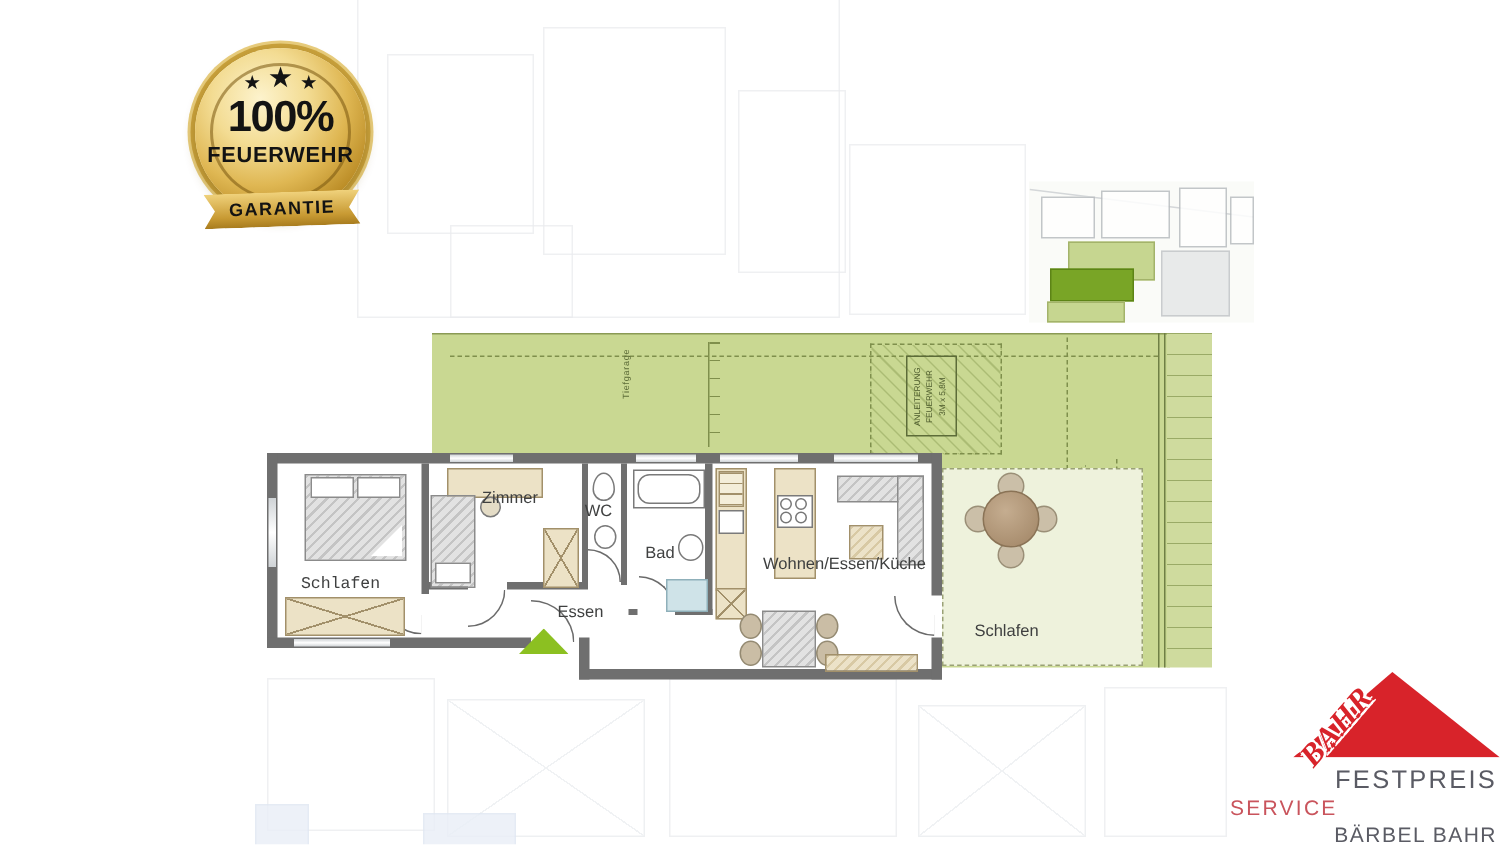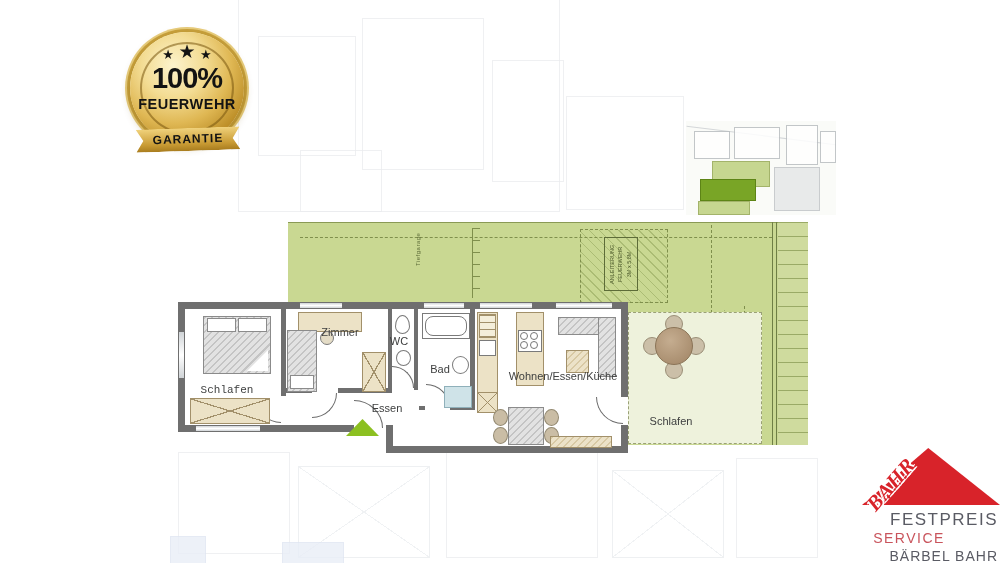--- a/index.html
+++ b/index.html
@@ -94,21 +94,21 @@
      background-image:repeating-linear-gradient(to bottom,#a2906a 0 1px,transparent 1px 7px);}
   
   .bahr-tri{position:absolute;left:862px;top:448px;width:138px;height:57px;background:#d8232a;
      clip-path:polygon(48% 0,100% 100%,0 100%);}
   .bahr-word{position:absolute;left:860px;top:472px;transform:rotate(-49deg);
      font-family:"Liberation Serif",serif;font-style:italic;font-weight:700;
      font-size:21px;color:#d8232a;letter-spacing:1px;
      text-shadow:-1.5px -1.5px 0 #fff,1.5px -1.5px 0 #fff,-1.5px 1.5px 0 #fff,1.5px 1.5px 0 #fff;}
   .bahr-l1{position:absolute;left:820px;top:510px;width:178px;text-align:right;
      font-size:17px;color:#5a5b64;letter-spacing:1.5px;}
-  .bahr-l2{position:absolute;left:820px;top:530px;width:178px;text-align:center;
+  .bahr-l2{position:absolute;left:820px;top:530px;width:178px;text-align:left;
      font-size:14px;color:#c9545c;letter-spacing:1.5px;}
   .bahr-l3{position:absolute;left:820px;top:548px;width:178px;text-align:right;
      font-size:14px;color:#5a5b64;letter-spacing:1px;}
 </style>
 </head>
 <body>
 
 <div id="canvas">
 
   <div>

